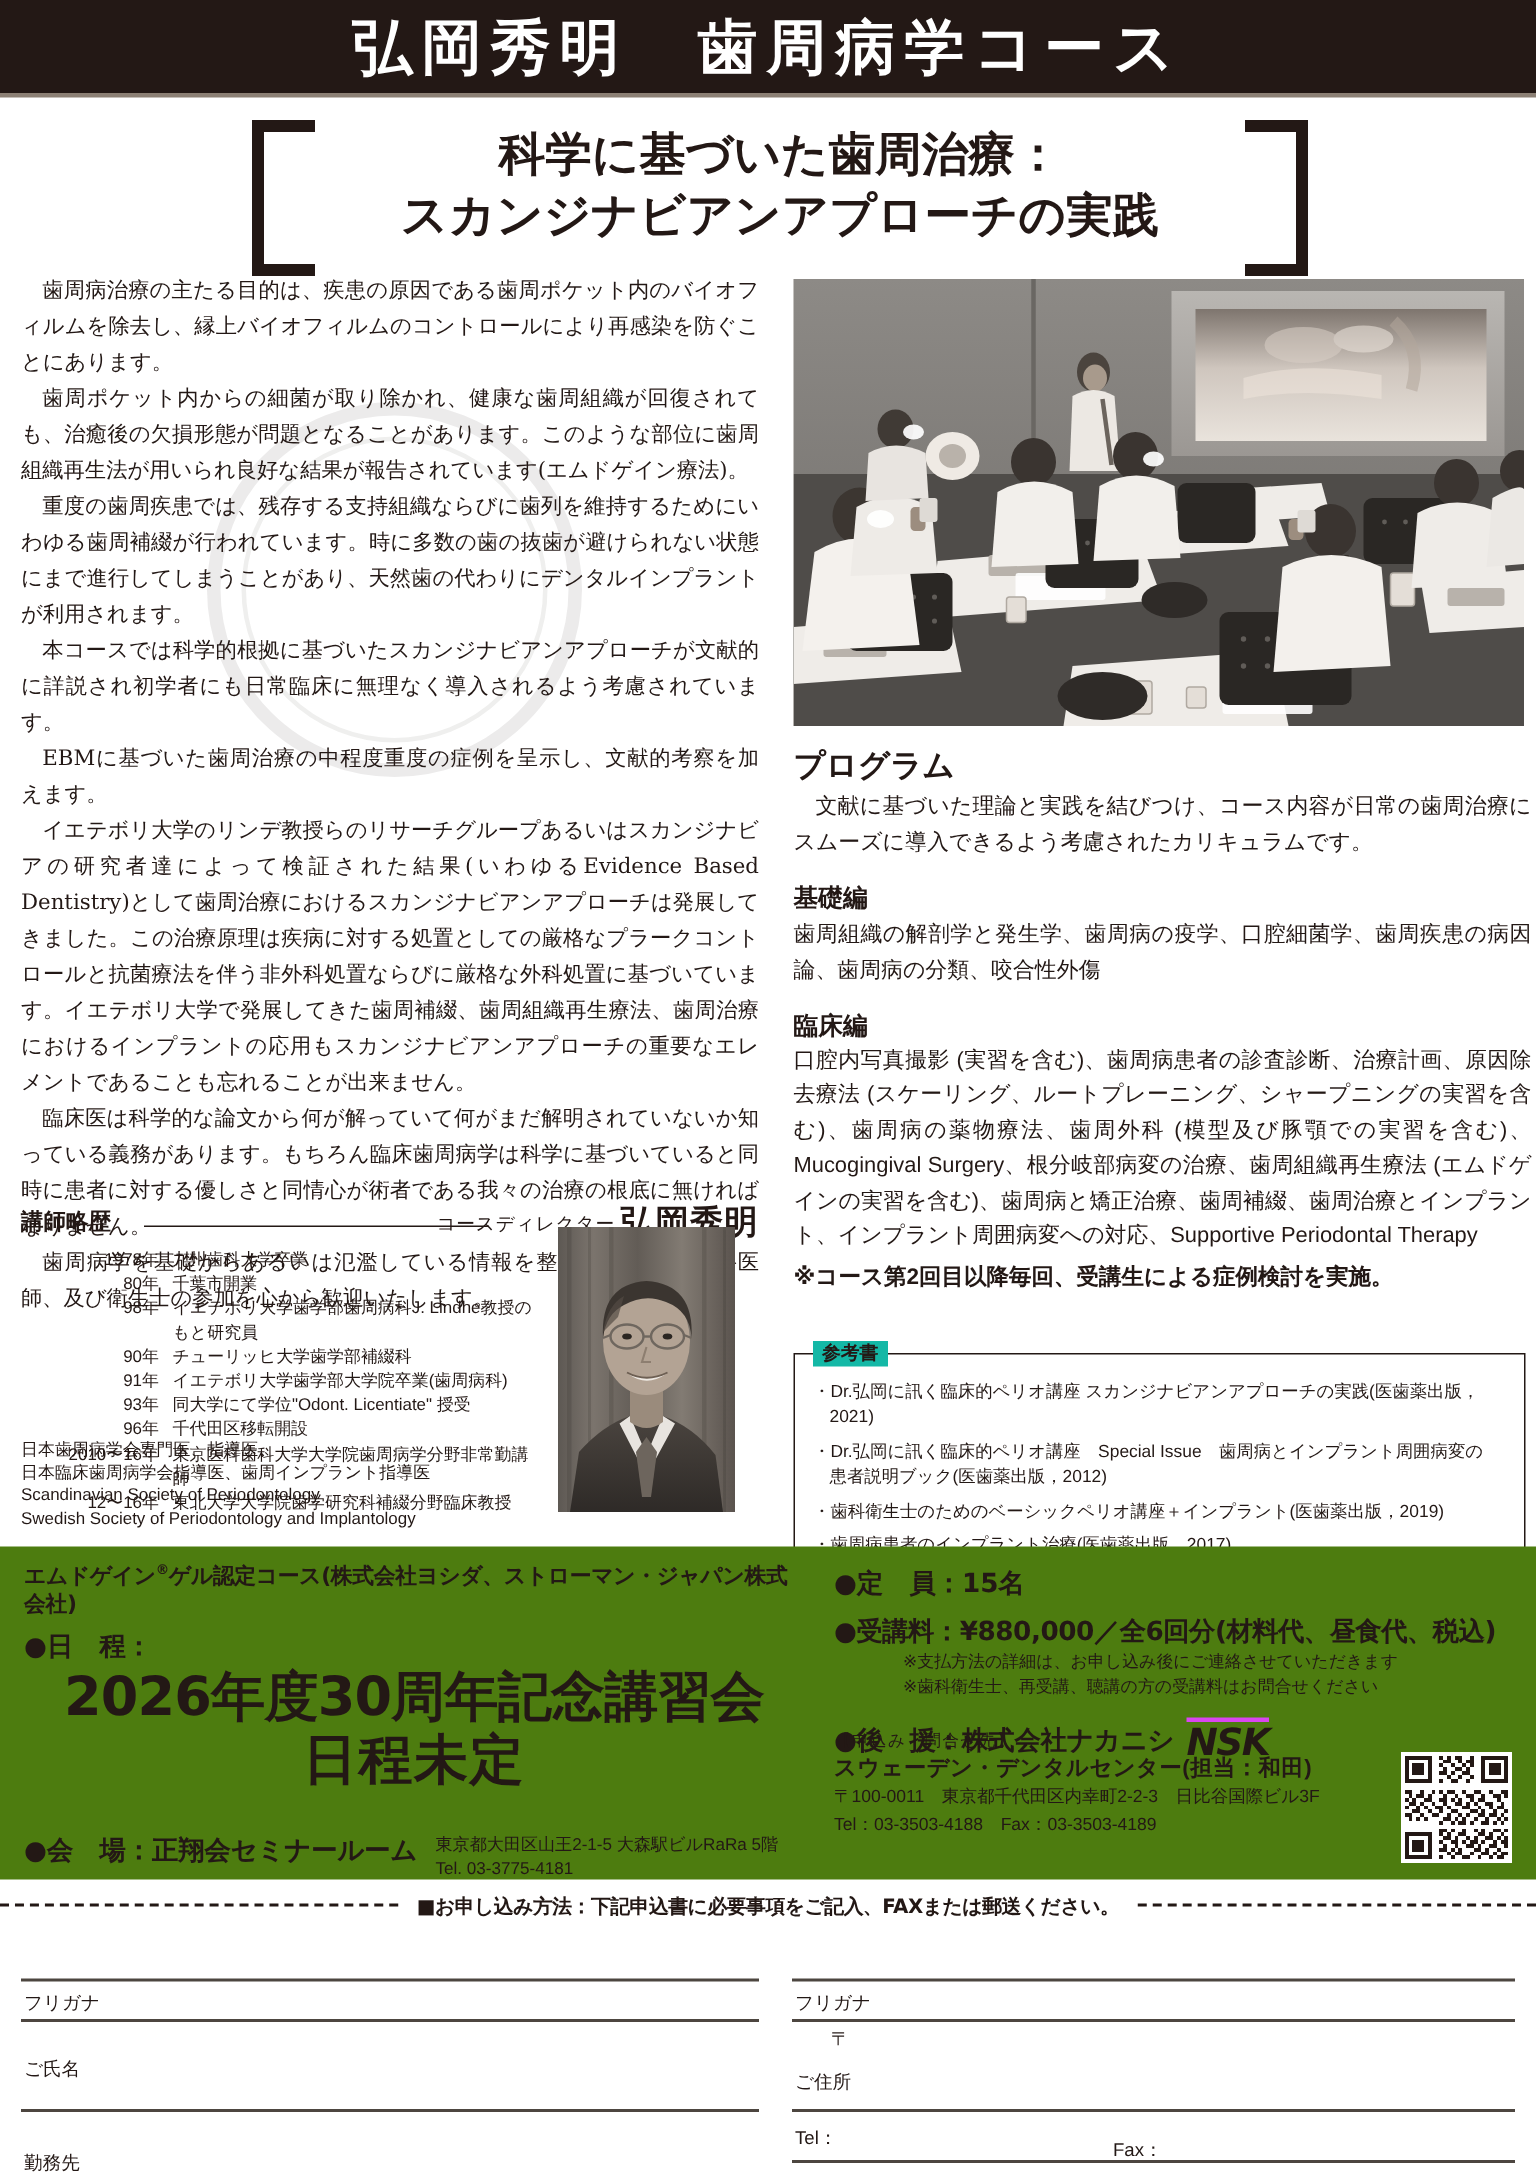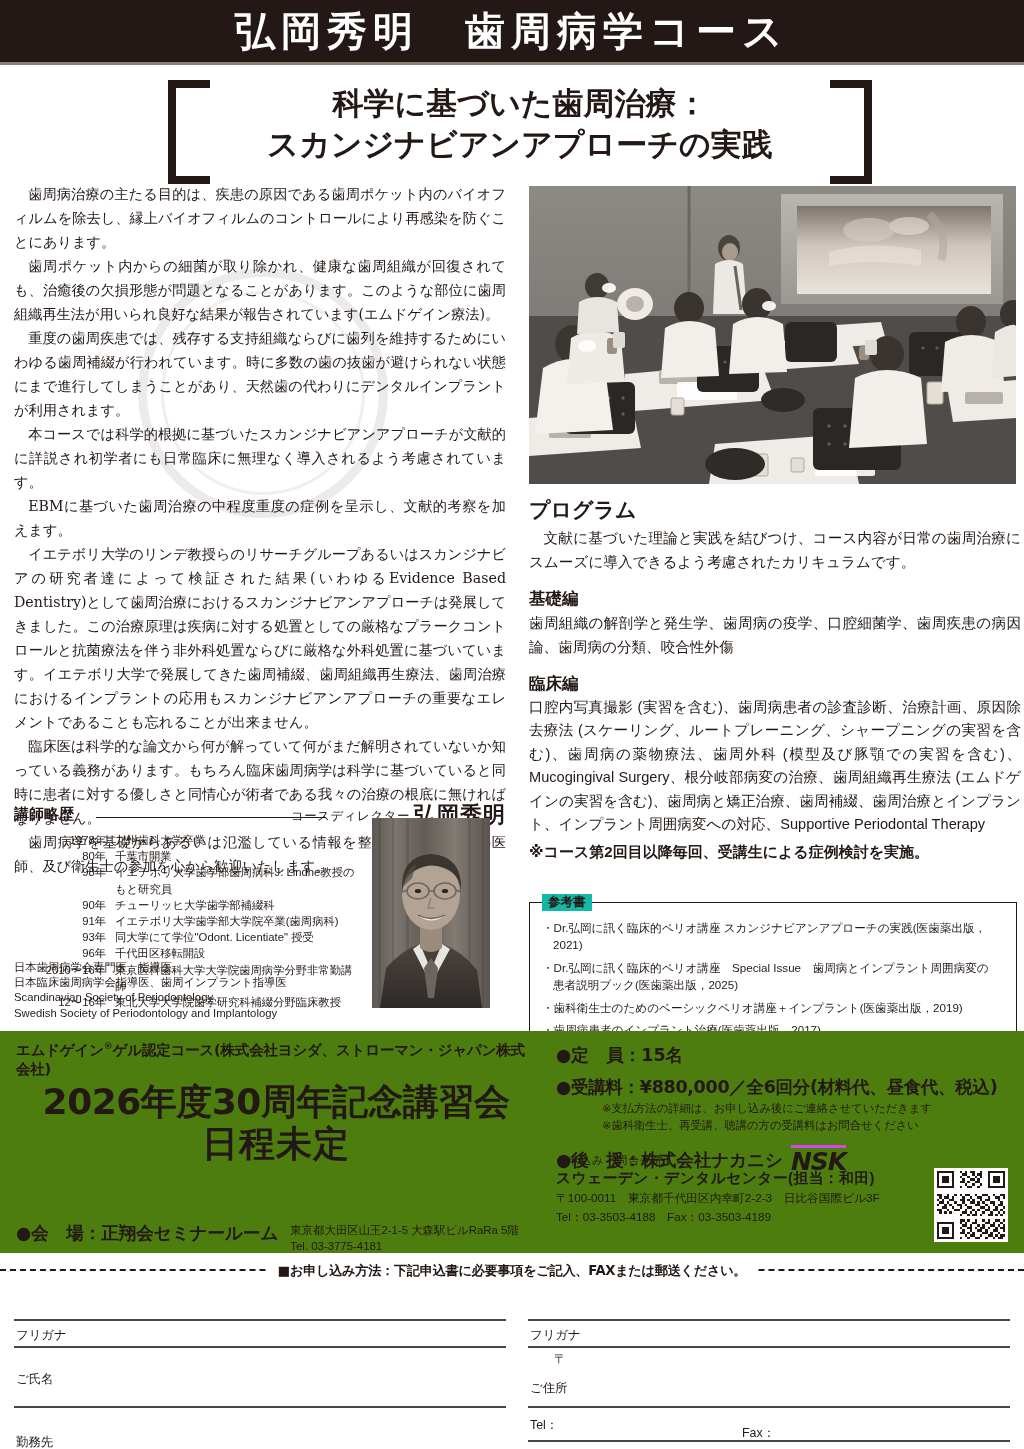--- a/index.html
+++ b/index.html
@@ -532,29 +532,30 @@
     <p class="sect">歯周組織の解剖学と発生学、歯周病の疫学、口腔細菌学、歯周疾患の病因論、歯周病の分類、咬合性外傷</p>
     <h3>臨床編</h3>
     <p class="sect clin">口腔内写真撮影 (実習を含む)、歯周病患者の診査診断、治療計画、原因除去療法 (スケーリング、ルートプレーニング、シャープニングの実習を含む)、歯周病の薬物療法、歯周外科 (模型及び豚顎での実習を含む)、Mucogingival Surgery、根分岐部病変の治療、歯周組織再生療法 (エムドゲインの実習を含む)、歯周病と矯正治療、歯周補綴、歯周治療とインプラント、インプラント周囲病変への対応、Supportive Periodontal Therapy</p>
     <p class="note">※コース第2回目以降毎回、受講生による症例検討を実施。</p>
   </div>
 
   <div class="refs">
     <span class="refs-legend">参考書</span>
     <ul id="refs-list">
         <li>・Dr.弘岡に訊く臨床的ペリオ講座 スカンジナビアンアプローチの実践(医歯薬出版，2021)</li>
-        <li>・Dr.弘岡に訊く臨床的ペリオ講座　Special Issue　歯周病とインプラント周囲病変の　患者説明ブック(医歯薬出版，2025)</li>
+        <li>・Dr.弘岡に訊く臨床的ペリオ講座　Special Issue　歯周病とインプラント周囲病変の　患者説明ブック(医歯薬出版，2012)</li>
         <li>・歯科衛生士のためのベーシックペリオ講座＋インプラント(医歯薬出版，2019)</li>
         <li>・歯周病患者のインプラント治療(医歯薬出版，2017)</li>
       </ul>
   </div>
 
   <div class="graybox">
     <div class="gb-left">
       <div class="gb-title"><span>エムドゲイン</span><sup>®</sup><span>ゲル認定コース(株式会社ヨシダ、ストローマン・ジャパン株式会社)</span></div>
+      <div class="gb-date-lbl">●日　程：</div>
       <div class="gb-date-big">2026年度30周年記念講習会</div>
       <div class="gb-date-big2">日程未定</div>
     </div>
     <div class="gb-venue">
       <div class="v1">●会　場：正翔会セミナールーム</div>
       <div class="v2">
         <div>東京都大田区山王2-1-5 大森駅ビルRaRa 5階</div>
         <div>Tel. 03-3775-4181</div>
       </div>
     </div>

